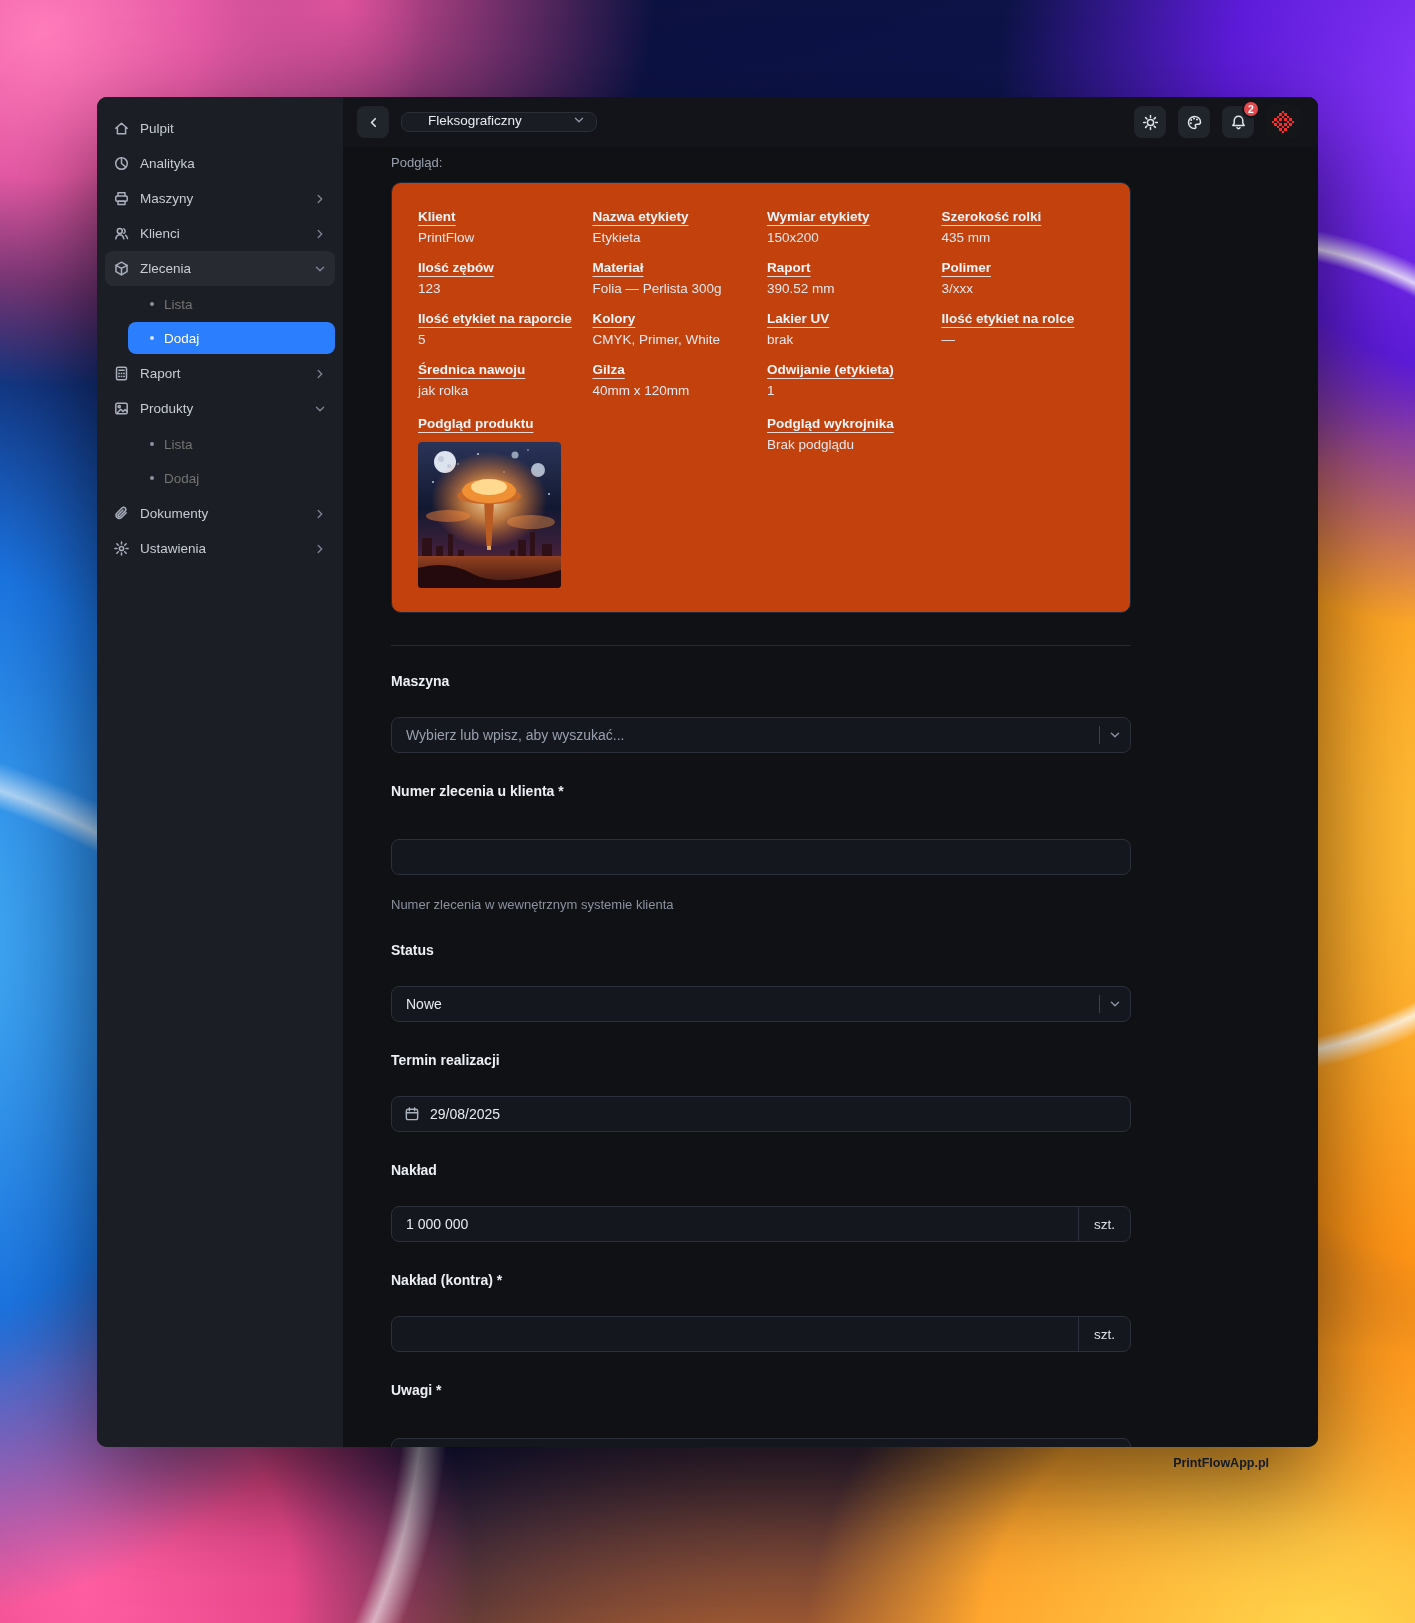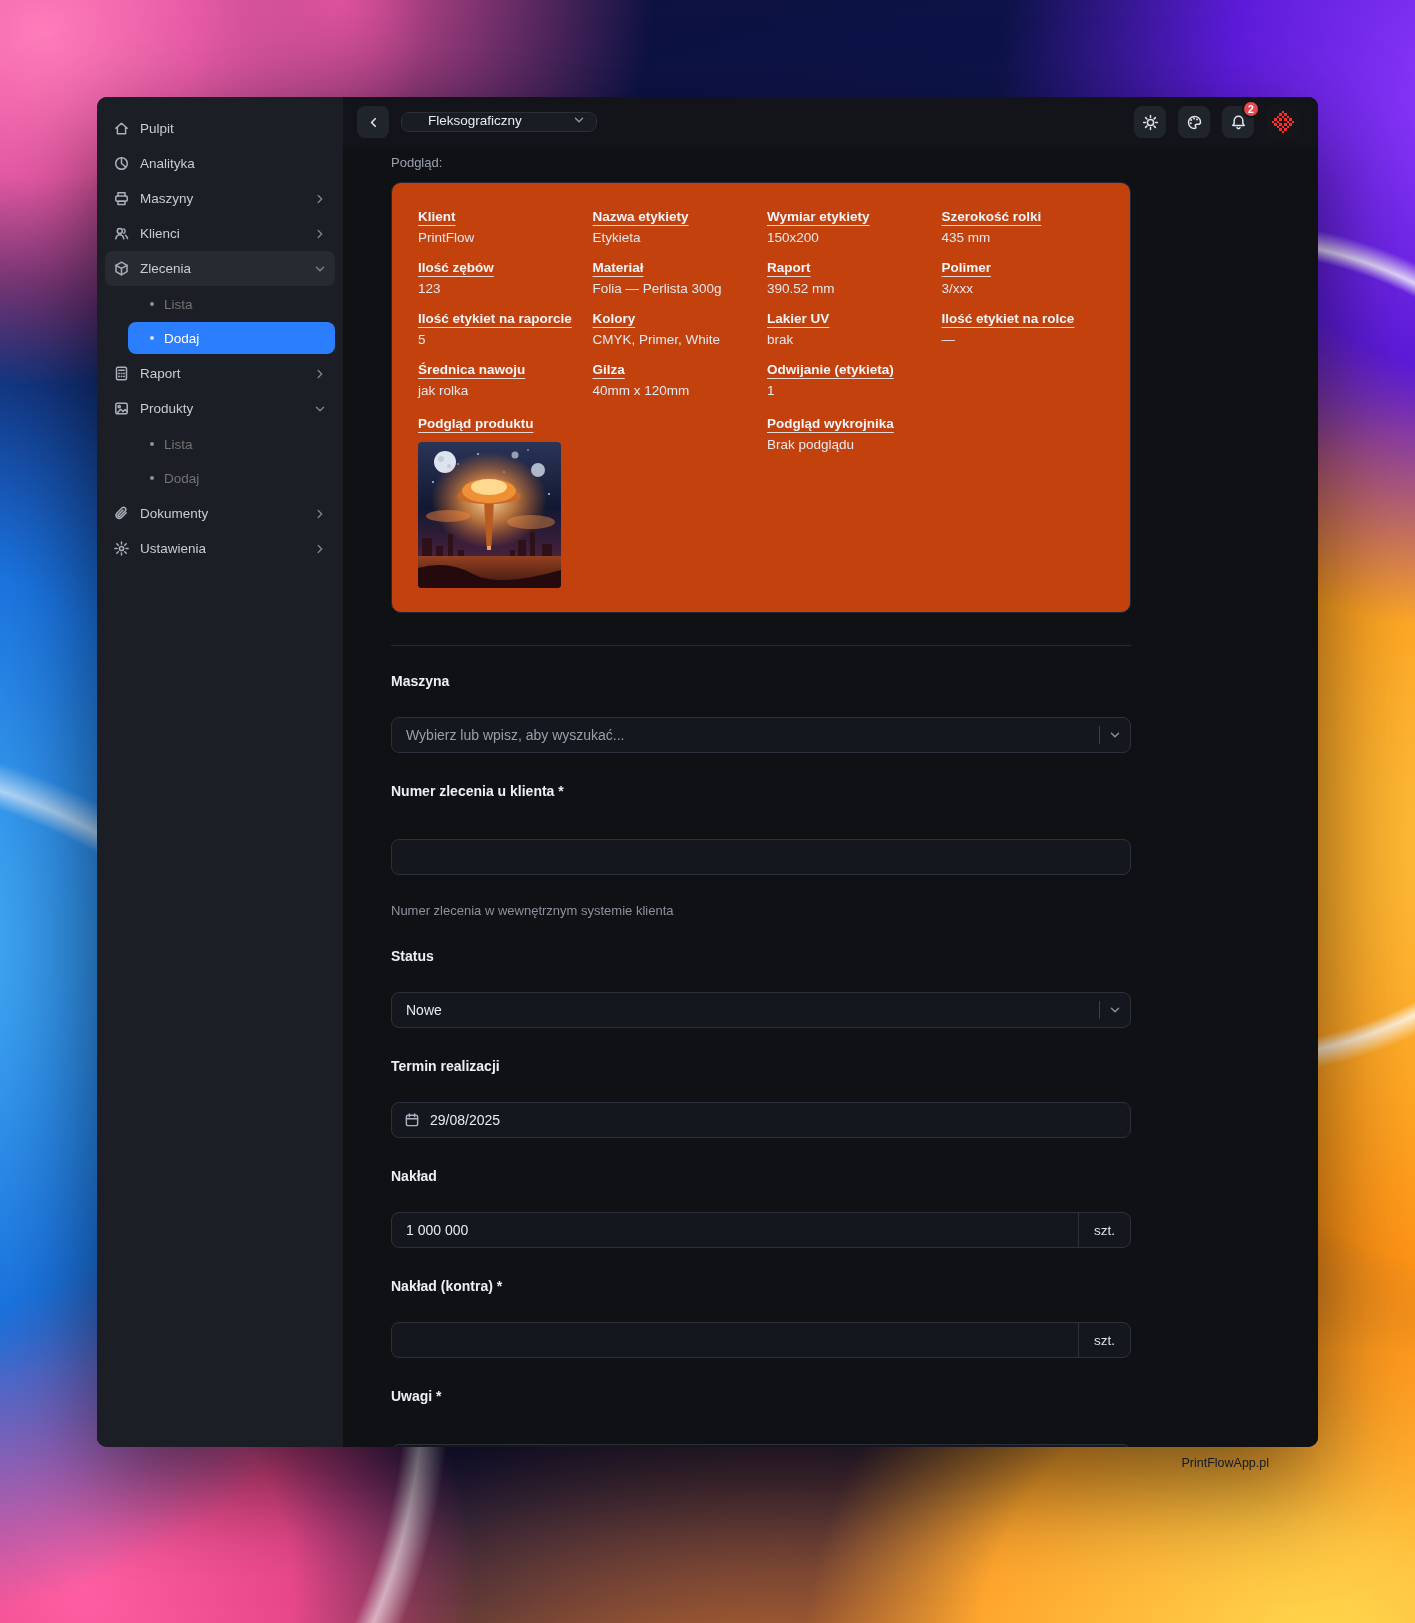--- a/index.html
+++ b/index.html
@@ -14,21 +14,21 @@
       radial-gradient(560px 520px at 3% 2%, #ff7cba 0%, #e65aa5 28%, rgba(230,90,165,0) 68%),
       radial-gradient(450px 430px at 24% 0%, #d94e96 0%, rgba(217,78,150,0) 70%),
       radial-gradient(760px 900px at -6% 58%, #49b4f7 0%, #1b74e0 42%, rgba(27,116,224,0) 75%),
       radial-gradient(520px 560px at 6% 98%, #ff5fa2 0%, #e8488a 40%, rgba(232,72,138,0) 75%),
       radial-gradient(640px 720px at 104% 6%, #8f3bff 0%, #5d1bd9 38%, rgba(93,27,217,0) 74%),
       radial-gradient(820px 900px at 107% 52%, #ffc63d 0%, #ff9416 48%, rgba(255,148,22,0) 80%),
       radial-gradient(640px 560px at 94% 102%, #ffd84e 0%, #ffa62e 55%, rgba(255,166,46,0) 82%),
       radial-gradient(900px 620px at 55% 112%, #ff8a2e 0%, rgba(255,138,46,0) 72%),
       linear-gradient(165deg, #0a0f35 0%, #121a66 40%, #0c1148 70%, #1a1430 100%);
   }
-  .watermark { position:absolute; right:146px; top:1456px; font-size:12.5px; font-weight:400; color:#222b3a; }
+  .watermark { position:absolute; right:146px; top:1456px; font-size:12.5px; font-weight:700; color:#222b3a; }
 
   .window {
     position:absolute; left:97px; top:97px; width:1221px; height:1350px;
     display:flex; border-radius:10px; overflow:hidden; background:#101216;
     box-shadow: 0 40px 100px rgba(0,0,0,.55);
   }
 
   
   .sidebar { width:246px; flex-shrink:0; background:#1b1e24; padding:14px 8px; }
   .nav-item { display:flex; align-items:center; gap:10px; height:35px; padding:0 8px; border-radius:8px;
@@ -86,21 +86,21 @@
   .sel-value { color:#e8ebf0; }
   .sel-end { display:flex; align-items:center; gap:8px; color:#8b93a0; }
   .vline { width:1px; height:18px; background:#3a404b; }
   .input { height:36px; padding:0 14px; outline:none; font-family:inherit; }
   .date { height:36px; display:flex; align-items:center; gap:10px; padding:0 12px; }
   .date .cal { color:#aab2bf; display:flex; }
   .input-group { height:36px; display:flex; align-items:stretch; overflow:hidden; }
   .input-group input { flex:1; min-width:0; background:transparent; border:none; outline:none; color:#e8ebf0;
                        font-size:14px; padding:0 14px; font-family:inherit; }
   .suffix { display:flex; align-items:center; padding:0 15px; border-left:1px solid #2b303a; color:#dde1e8; font-size:13.5px; }
-  .helper { margin-top:28px; font-size:13px; line-height:15px; color:#8b929e; }
+  .helper { margin-top:22px; font-size:13px; line-height:15px; color:#8b929e; }
   .helper b { color:#dfe3ea; margin-left:3px; }
   .textarea { height:76px; padding:10px 14px; resize:none; outline:none; font-family:inherit; }
   .submit { margin-top:32px; width:100%; height:38px; background:#2b7fff; border:none; border-radius:8px;
             color:#fff; font-size:14px; font-weight:700; font-family:inherit; cursor:pointer; }
 
   svg.ic { display:block; }
 </style>
 </head>
 <body>
 

